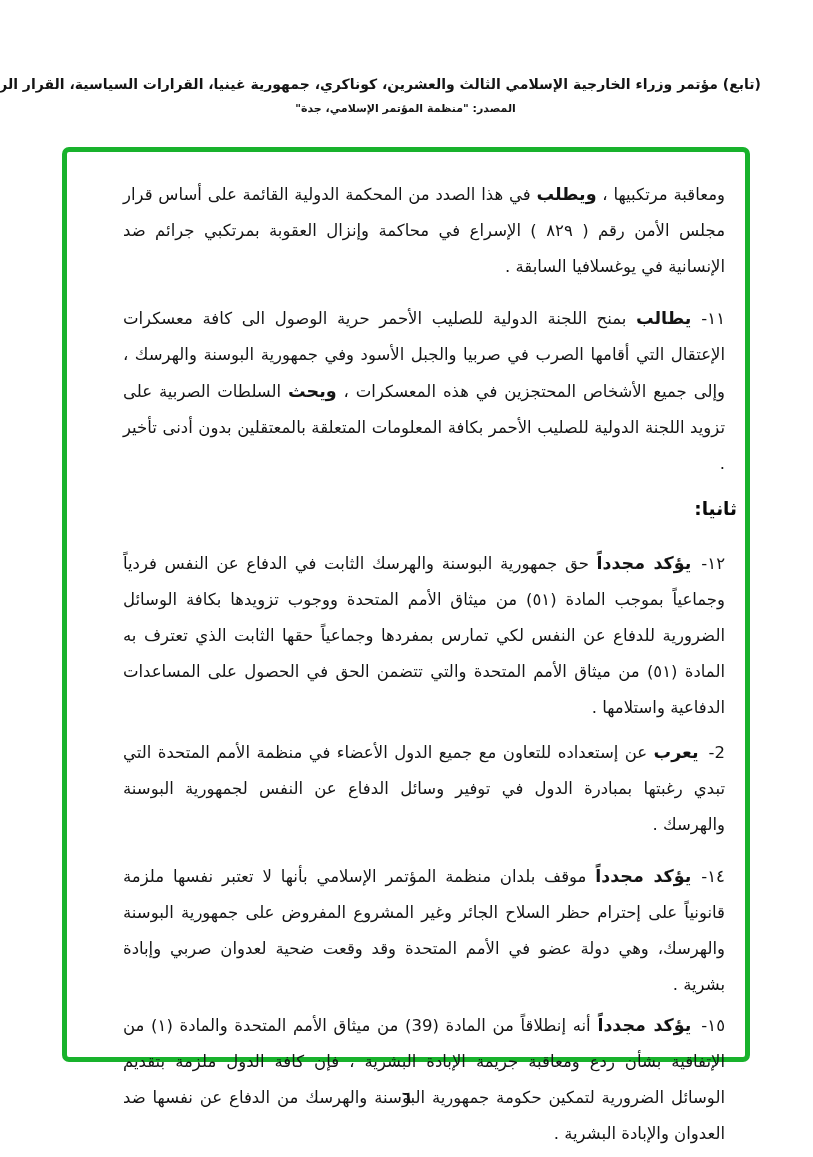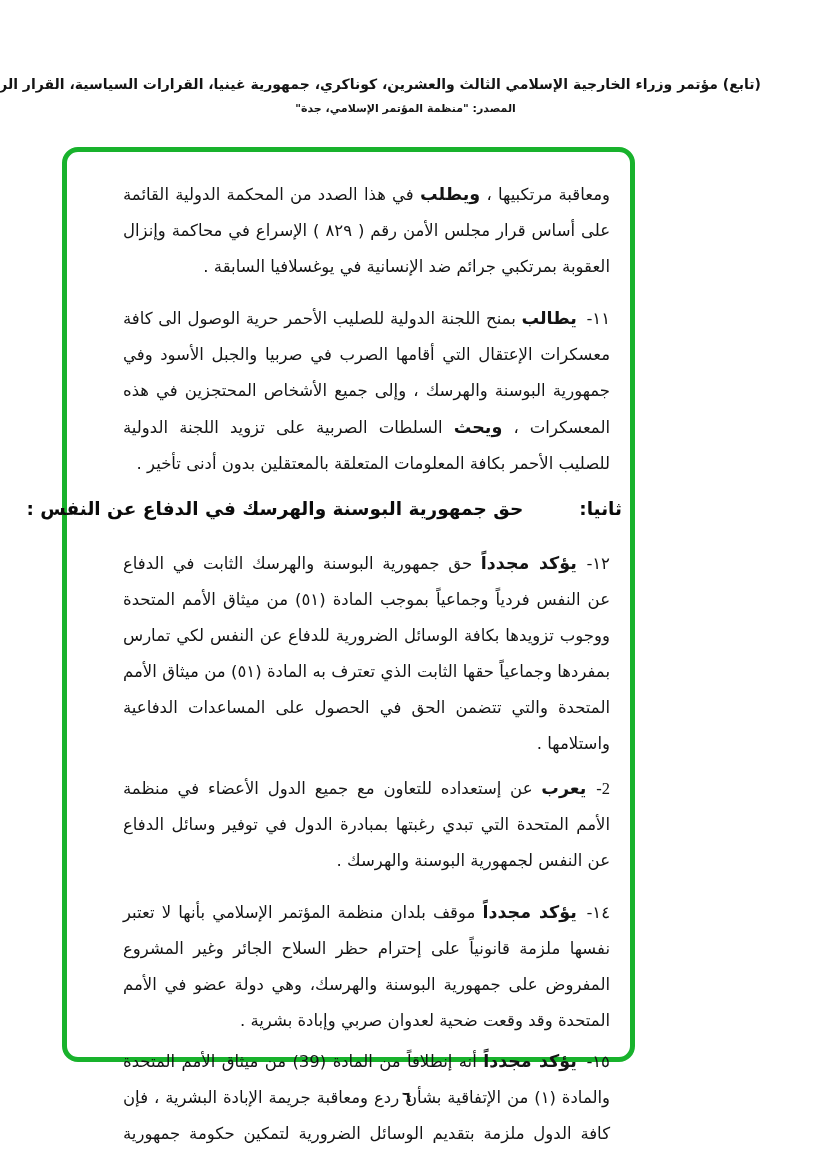--- a/index.html
+++ b/index.html
@@ -13,38 +13,38 @@
   .page { position:relative; width:813px; height:1157px; overflow:hidden; background:#ffffff; }
 
   
   .header { position:absolute; top:76px; left:50px; right:52px; text-align:center; }
   .header-line1 { font-size:14px; font-weight:bold; white-space:nowrap; letter-spacing:0; }
   .header-line2 { font-size:11px; font-weight:bold; margin-top:10px; }
 
   
   .green-box {
     position:absolute; left:62px; top:147px;
-    width:573px; height:915px;
-    border:5px solid #18b22c; border-radius:16px;
+    width:688px; height:915px;
+    border:5px solid #18b22c; border-radius:7px;
     box-sizing:border-box;
     background:transparent;
   }
   .content { padding:24px 20px 0 56px; }
 
   
   .para {
     font-size:16.5px; line-height:36px;
     text-align:justify;
     margin:0 0 16px 0;
     color:#141414;
   }
   .para.mb-sm { margin-bottom:8px; }
   .para.mb-md { margin-bottom:15px; }
   .para.mb-xs { margin-bottom:4px; }
-  .item-num { margin-left:10px; white-space:nowrap;font-family:Liberation Serif, serif; }
+  .item-num { margin-left:10px; white-space:nowrap; }
   .kw { font-weight:bold; font-size:17.5px; }
 
   
   .section-heading {
     display:flex; align-items:baseline;
     margin:2px -12px 26px 0;
     font-weight:bold; font-size:18.5px;
     color:#0b0b0b;
   }
   .h-label { margin-left:56px; white-space:nowrap; }
@@ -69,21 +69,20 @@
 
   <div class="green-box">
     <div class="content">
 
       <p class="para mb-md"><span class="txt">ومعاقبة مرتكبيها ، </span><span class="kw">ويطلب</span><span class="txt"> في هذا الصدد من المحكمة الدولية القائمة على أساس قرار مجلس الأمن رقم ( ٨٢٩ ) الإسراع في محاكمة وإنزال العقوبة بمرتكبي جرائم ضد الإنسانية في يوغسلافيا السابقة .</span></p>
 
       <p class="para"><span class="item-num">١١-</span><span class="kw">يطالب</span><span class="txt"> بمنح اللجنة الدولية للصليب الأحمر حرية الوصول الى كافة معسكرات الإعتقال التي أقامها الصرب في صربيا والجبل الأسود وفي جمهورية البوسنة والهرسك ، وإلى جميع الأشخاص المحتجزين في هذه المعسكرات ، </span><span class="kw">ويحث</span><span class="txt"> السلطات الصربية على تزويد اللجنة الدولية للصليب الأحمر بكافة المعلومات المتعلقة بالمعتقلين بدون أدنى تأخير .</span></p>
 
       <div class="section-heading">
         <span class="h-label">ثانيا:</span>
-        <span class="h-title">حق جمهورية البوسنة والهرسك في الدفاع عن النفس :</span>
       </div>
 
       <p class="para mb-sm"><span class="item-num">١٢-</span><span class="kw">يؤكد مجدداً</span><span class="txt"> حق جمهورية البوسنة والهرسك الثابت في الدفاع عن النفس فردياً وجماعياً بموجب المادة (٥١) من ميثاق الأمم المتحدة ووجوب تزويدها بكافة الوسائل الضرورية للدفاع عن النفس لكي تمارس بمفردها وجماعياً حقها الثابت الذي تعترف به المادة (٥١) من ميثاق الأمم المتحدة والتي تتضمن الحق في الحصول على المساعدات الدفاعية واستلامها .</span></p>
 
       <p class="para mb-md"><span class="item-num">2-</span><span class="kw">يعرب</span><span class="txt"> عن إستعداده للتعاون مع جميع الدول الأعضاء في منظمة الأمم المتحدة التي تبدي رغبتها بمبادرة الدول في توفير وسائل الدفاع عن النفس لجمهورية البوسنة والهرسك .</span></p>
 
       <p class="para mb-xs"><span class="item-num">١٤-</span><span class="kw">يؤكد مجدداً</span><span class="txt"> موقف بلدان منظمة المؤتمر الإسلامي بأنها لا تعتبر نفسها ملزمة قانونياً على إحترام حظر السلاح الجائر وغير المشروع المفروض على جمهورية البوسنة والهرسك، وهي دولة عضو في الأمم المتحدة وقد وقعت ضحية لعدوان صربي وإبادة بشرية .</span></p>
 
       <p class="para"><span class="item-num">١٥-</span><span class="kw">يؤكد مجدداً</span><span class="txt"> أنه إنطلاقاً من المادة (39) من ميثاق الأمم المتحدة والمادة (١) من الإتفاقية بشأن ردع ومعاقبة جريمة الإبادة البشرية ، فإن كافة الدول ملزمة بتقديم الوسائل الضرورية لتمكين حكومة جمهورية البوسنة والهرسك من الدفاع عن نفسها ضد العدوان والإبادة البشرية .</span></p>
 

